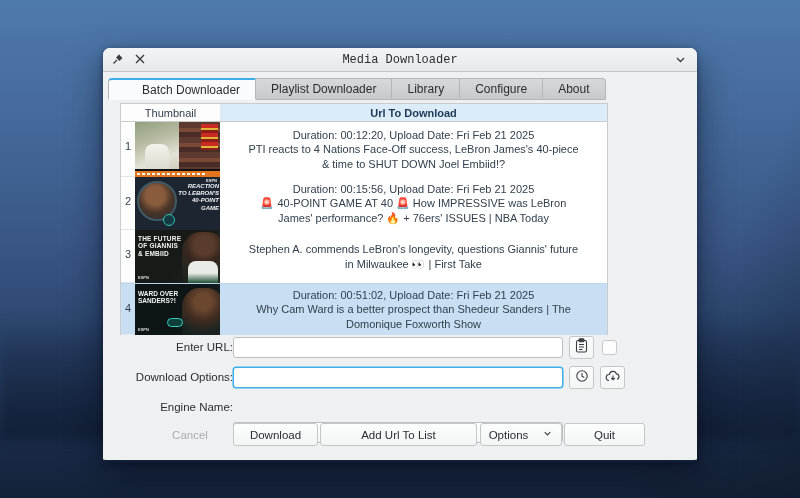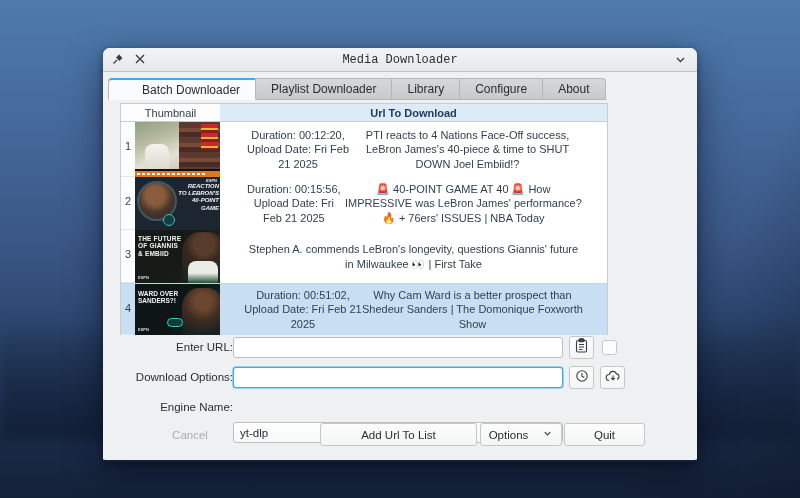--- a/index.html
+++ b/index.html
@@ -49,21 +49,21 @@
     background:#ffffff; border:1px solid #c9cbcd; font-size:11px; color:#33414e; }
   .thead { position:absolute; left:0; top:0; right:0; height:18px; display:flex;
     border-bottom:1px solid #c9cbcd; font-weight:bold; color:#1d3a57; }
   .th-thumb { width:99px; display:flex; align-items:center; justify-content:center;
     background:#fdfdfd; font-weight:normal; color:#33414e; }
   .th-url { flex:1; display:flex; align-items:center; justify-content:center; background:#dcebf8; }
   .trow { position:absolute; left:0; right:0; display:flex; }
   .tnum { width:14px; display:flex; align-items:flex-start; justify-content:center;
     padding-top:18px; background:#fdfdfd; border-bottom:1px solid #e2e4e6; font-size:11px; color:#33414e; }
   .tthumb { width:85px; position:relative; overflow:hidden; background:#111; }
-  .ttext { flex:1; display:flex; flex-direction:row; align-items:center; justify-content:center;
+  .ttext { flex:1; display:flex; flex-direction:column; align-items:center; justify-content:center;
     text-align:center; padding:2px 24px; line-height:1.32; }
   .trow.selected .tnum, .trow.selected .ttext { background:#c7def3; }
   .trow.selected { border-top:1px solid #bcd6ee; }
 
   
   .thumb-abs { position:absolute; }
   .t1-left { left:0; top:0; width:44px; height:47px;
     background:linear-gradient(160deg,#8fa07e 0%, #b9bba3 40%, #e4e2d6 75%, #cfcbbd 100%); }
   .t1-shirt { left:10px; top:22px; width:24px; height:25px; border-radius:8px 8px 0 0;
     background:linear-gradient(180deg,#f4f2ec,#dddacf); }
@@ -280,20 +280,21 @@
   <div class="selectbox" style="top:349px;margin-top:25px;">
     <span>yt-dlp</span>
     <span class="chev">
       <svg width="12" height="12" viewBox="0 0 12 12">
           <path d="M3 4.5 L6 7.5 L9 4.5" stroke="#3a3d40" stroke-width="1.2" fill="none"></path>
         </svg>
     </span>
   </div>
 
   <button class="pushbtn disabled" style="left:47px; top:375px; width:80px;text-align:right;">Cancel</button>
+  <button class="pushbtn" style="left:130px; top:375px; width:85px;">Download</button>
   <button class="pushbtn" style="left:217px; top:375px; width:157px;">Add Url To List</button>
   <button class="pushbtn" style="left:377px; top:375px; width:82px;">
     <span>Options</span>
     <span class="chev">
       <svg width="11" height="11" viewBox="0 0 12 12">
           <path d="M3 4.5 L6 7.5 L9 4.5" stroke="#3a3d40" stroke-width="1.2" fill="none"></path>
         </svg>
     </span>
   </button>
   <button class="pushbtn" style="left:461px; top:375px; width:81px;">Quit</button>

